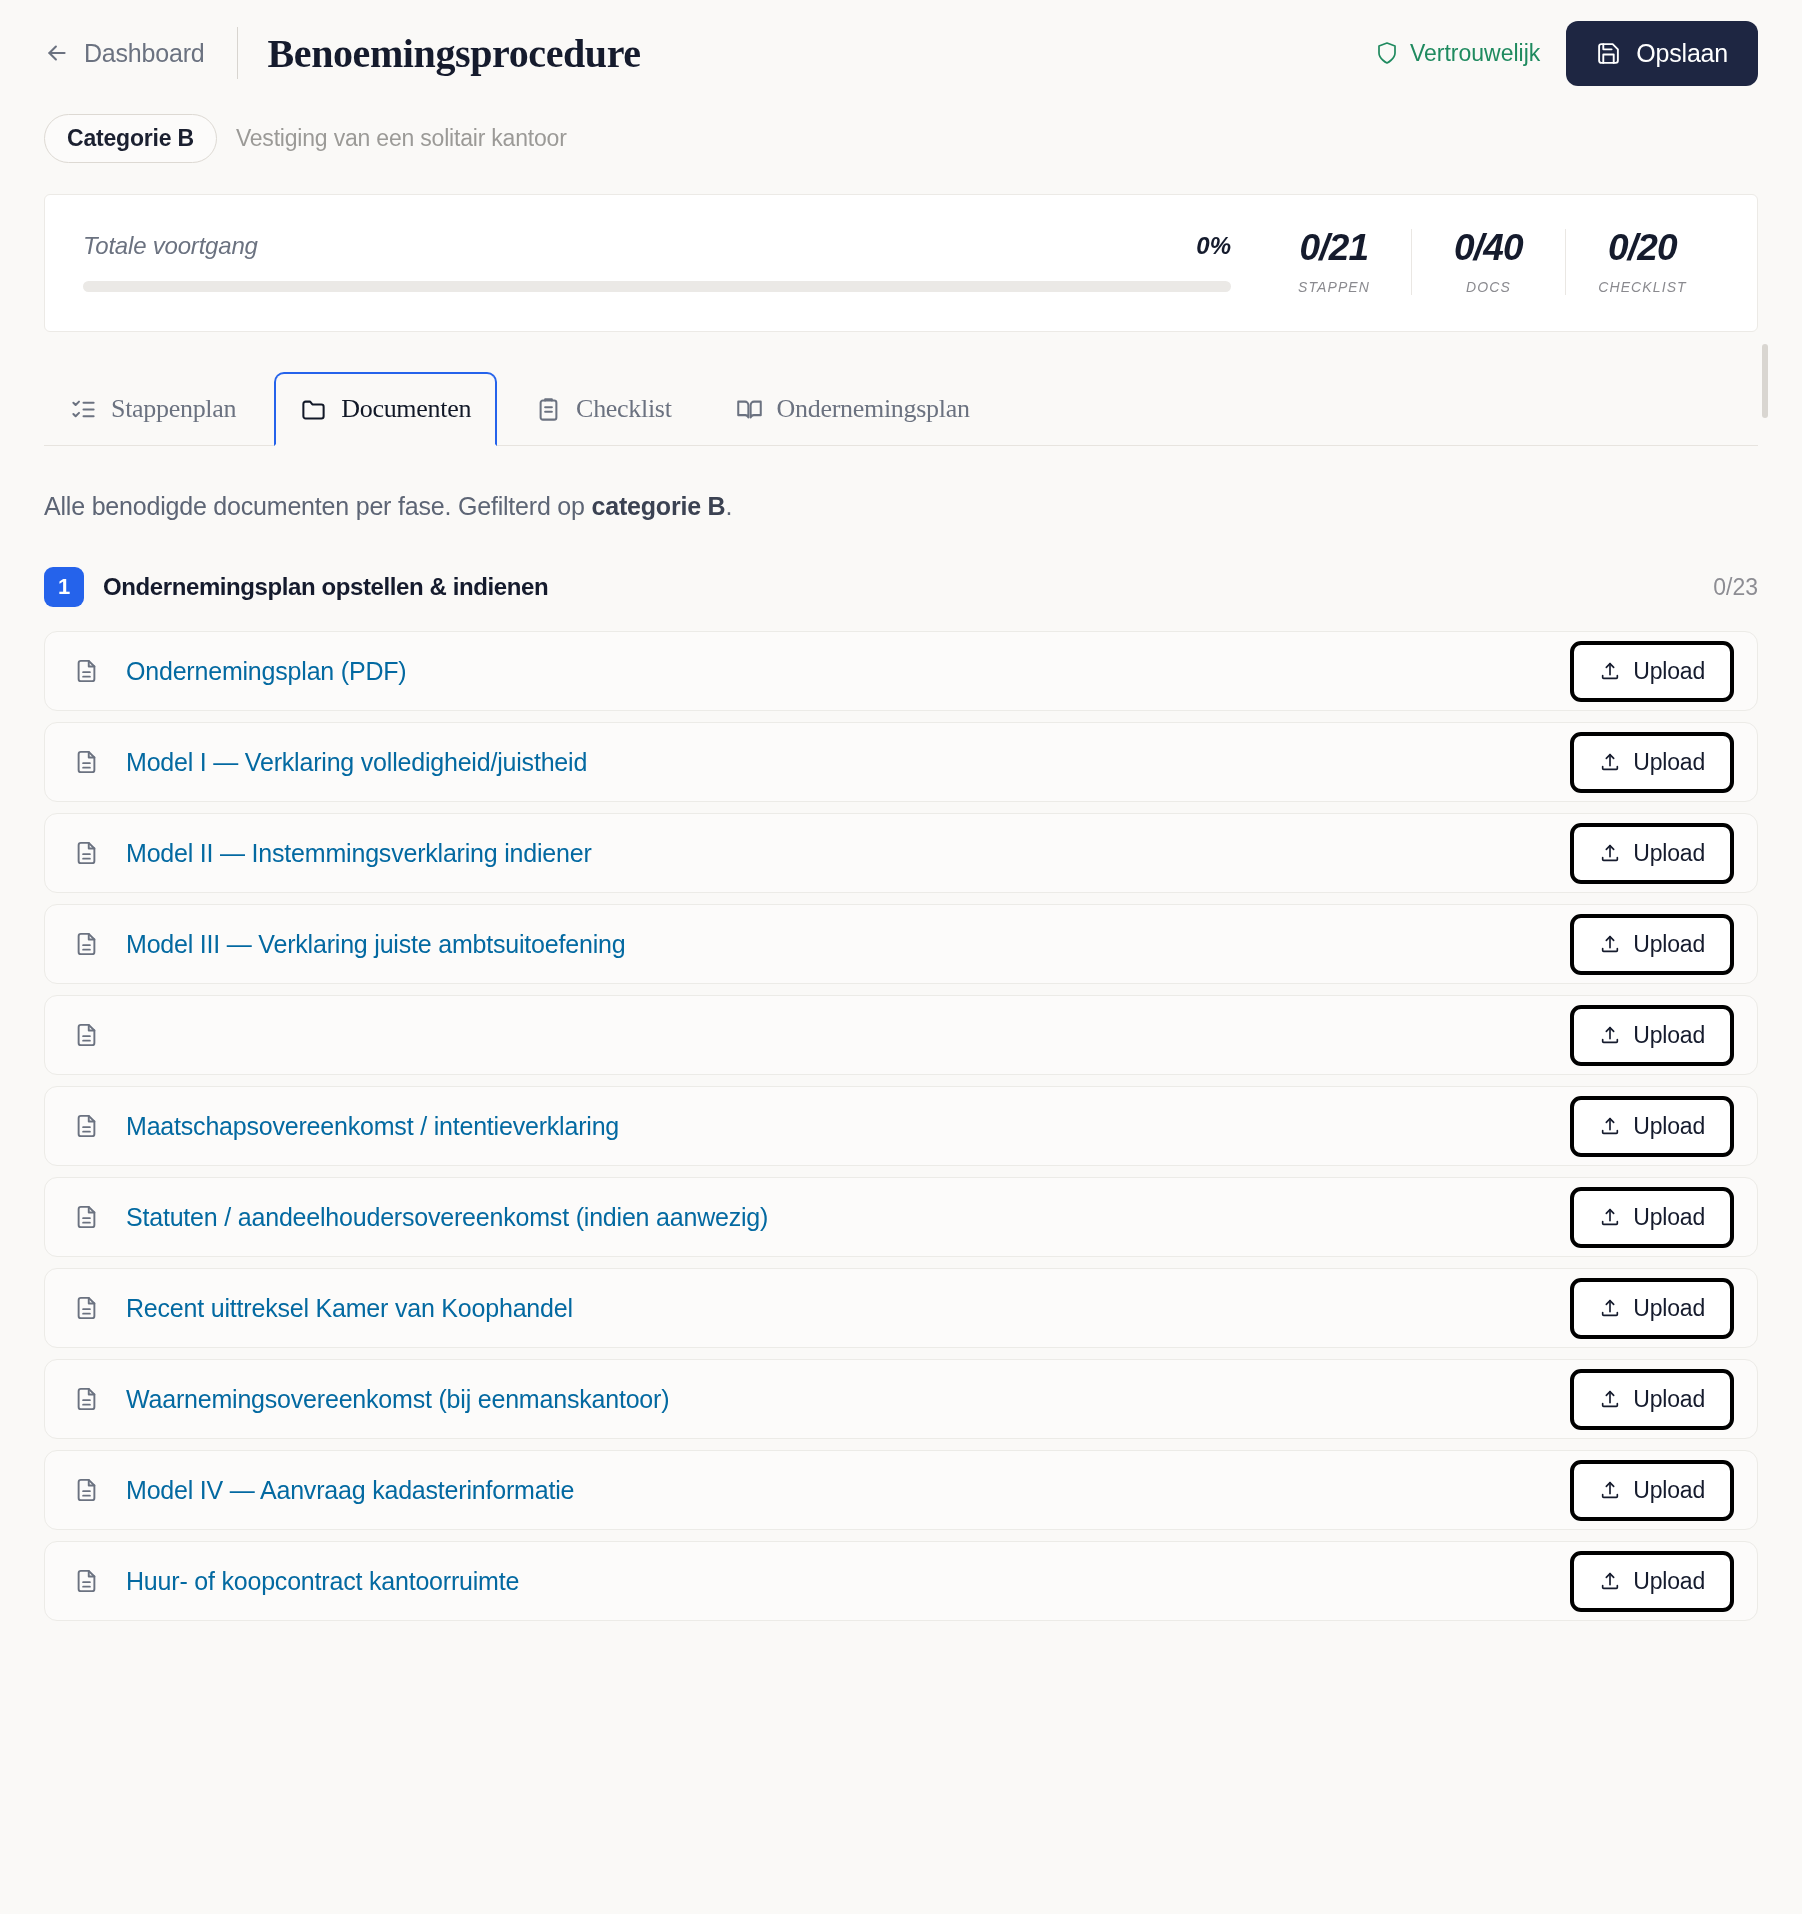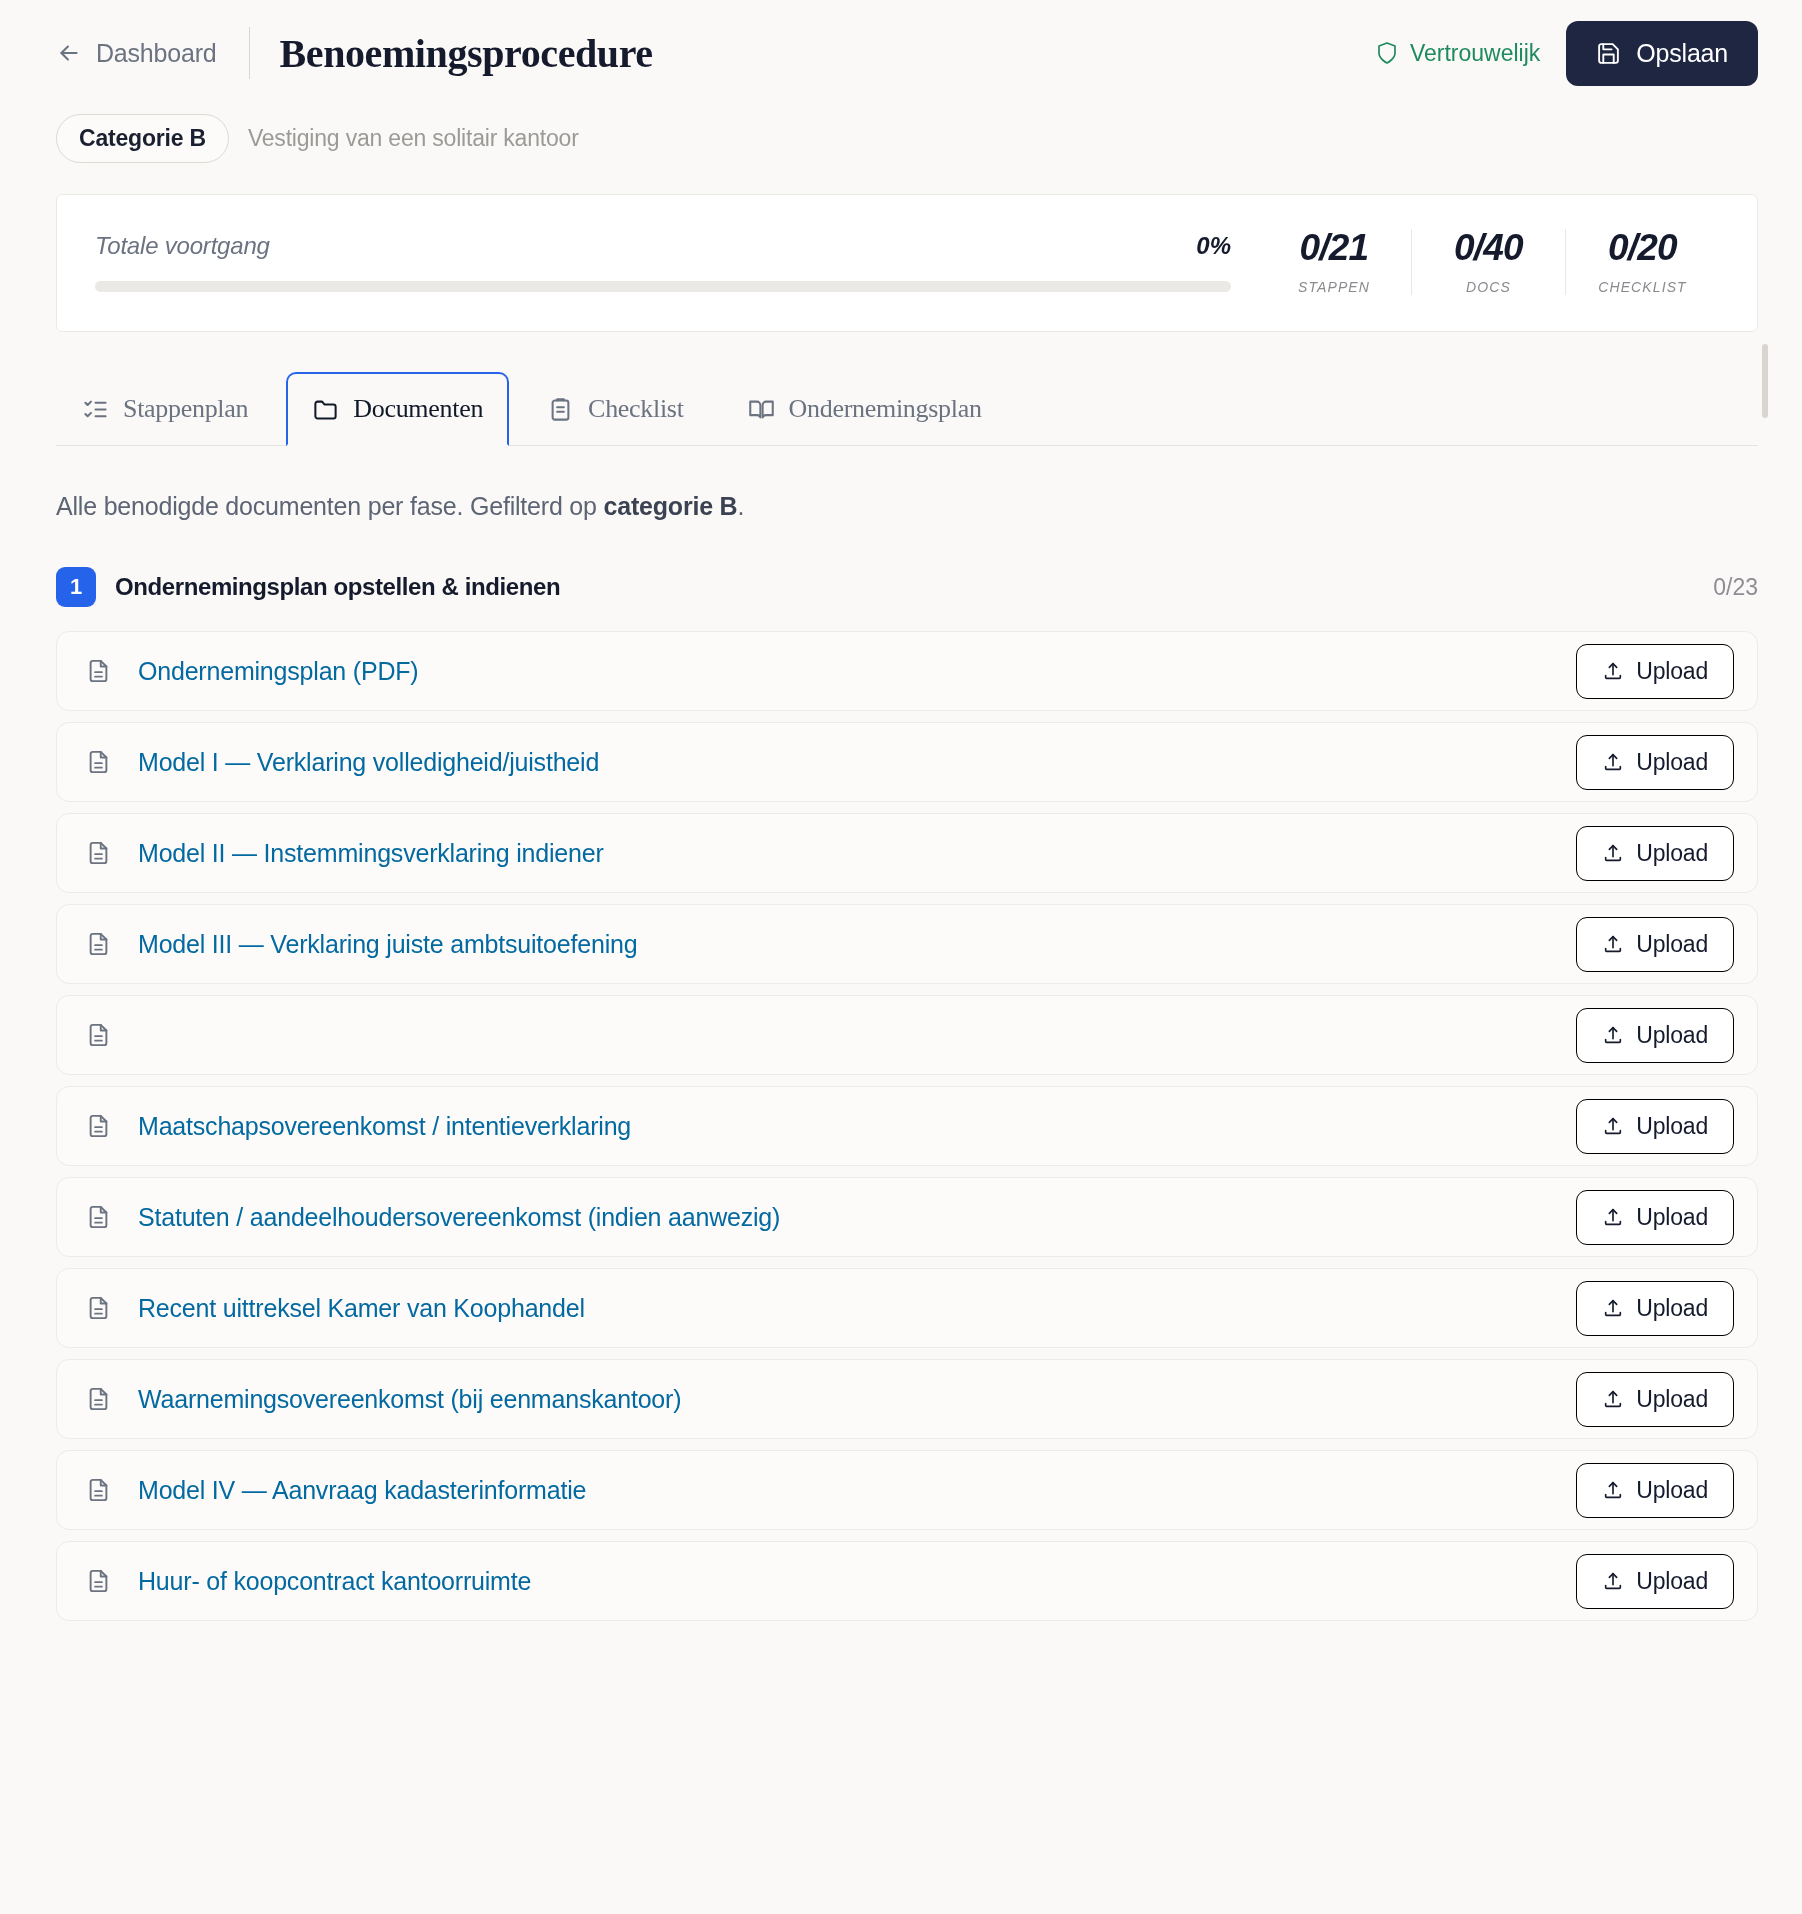--- a/index.html
+++ b/index.html
@@ -12,21 +12,20 @@
     font-family: "Liberation Sans", sans-serif;
     -webkit-font-smoothing: antialiased;
     overflow: hidden;
   }
 
   .page {
     position: relative;
     width: 1802px;
     height: 1666px;
     background: #faf9f7;
-    padding-left: 12px;
   }
 
   
   .topbar {
     height: 106px;
     display: flex;
     align-items: center;
     padding: 0 44px;
     position: relative;
   }
@@ -281,21 +280,21 @@
     white-space: nowrap;
     overflow: hidden;
     text-overflow: ellipsis;
   }
   .upload-btn {
     margin-left: auto;
     display: flex;
     align-items: center;
     gap: 12px;
     background: #ffffff;
-    border: 1px solid #000000;
+    border: 4px solid #000000;
     border-radius: 11px;
     padding: 13px 25px;
     font-size: 23px;
     color: #151b2d;
     cursor: pointer;
     font-family: "Liberation Sans", sans-serif;
     letter-spacing: -0.2px;
     flex: none;
   }
   .upload-icon { width: 22px; height: 22px; display: block; }

